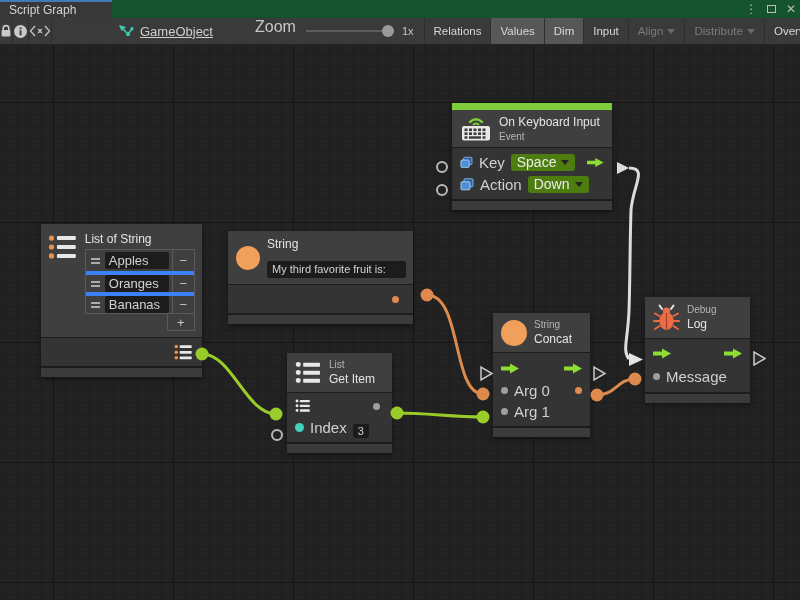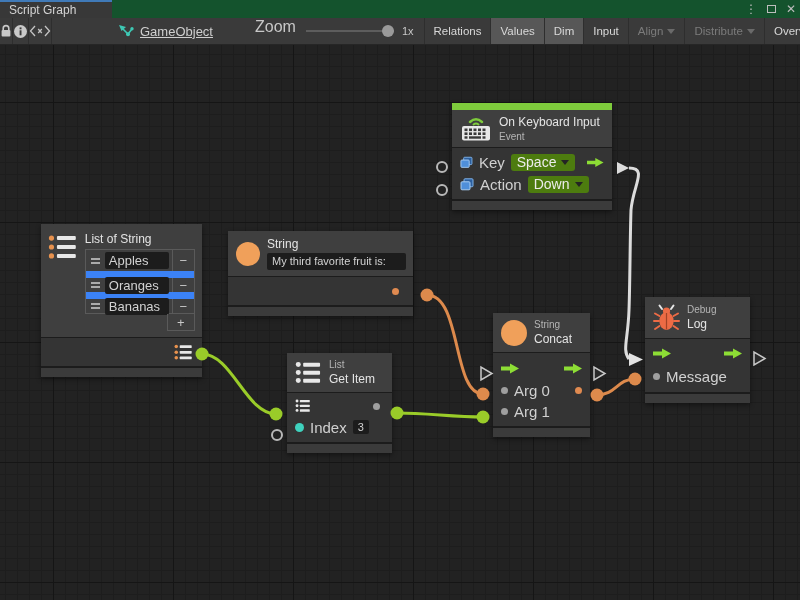--- a/index.html
+++ b/index.html
@@ -55,26 +55,26 @@
   .prow { display:flex; align-items:center; gap:6px; padding:3px 8px; }
   .plabel { font-size:15px; color:#d0d0d0; white-space:nowrap; }
   .spacer { flex:1; }
   .dot { width:7px; height:7px; border-radius:50%; flex:none; }
   .dot.gray { background:#9f9f9f; }
   .dot.orange { background:#e08a50; }
   .dot.teal { width:9px; height:9px; background:#3fd2be; }
   .circ { border-radius:50%; background:#f0a05a; flex:none; }
   .dd { background:#4d7c0f; border-radius:3px; height:17px; display:inline-flex; align-items:center; gap:5px; padding:0 6px; color:#ececec; font-size:14px; flex:none; }
   .dcaret { width:0; height:0; border-left:4px solid transparent; border-right:4px solid transparent; border-top:5px solid #242424; }
-  .nfield { background:#1c1c1c; border-radius:2px; color:#d2d2d2; font-size:11px; padding:1px 5px; white-space:nowrap; }
+  .nfield { background:#1c1c1c; border-radius:2px; color:#d2d2d2; font-size:11px; padding:1px 5px; white-space:nowrap;margin-top:8px; }
 
   
   .ledit { border:1px solid #5a5a5a; background:#3f3f3f; width:110px; margin-top:3px; }
   .lrow { display:flex; align-items:center; height:21px; }
-  .lrow + .lrow { border-top:7px solid #3b82f6; }
+  .lrow + .lrow { border-top:4px solid #3b82f6; }
   .eq { width:9px; height:6px; border-top:2px solid #ababab; border-bottom:2px solid #ababab; margin:0 5px; flex:none; }
   .lfield { flex:1; background:#1c1c1c; border-radius:2px; margin-right:3px; padding:1px 4px; font-size:13px; color:#d2d2d2; min-width:0; }
   .lminus { width:22px; align-self:stretch; border-left:1px solid #5a5a5a; display:flex; align-items:center; justify-content:center; color:#c9c9c9; font-size:13px; flex:none; }
   .lplusrow { display:flex; justify-content:flex-end; width:110px; }
   .lplus { width:28px; height:17px; border:1px solid #5a5a5a; border-top:none; background:#3f3f3f; display:flex; align-items:center; justify-content:center; color:#c9c9c9; font-size:13px; }
 
   
   svg.wires { position:absolute; left:0; top:0; width:800px; height:555px; overflow:visible; }
 </style>
 </head>

